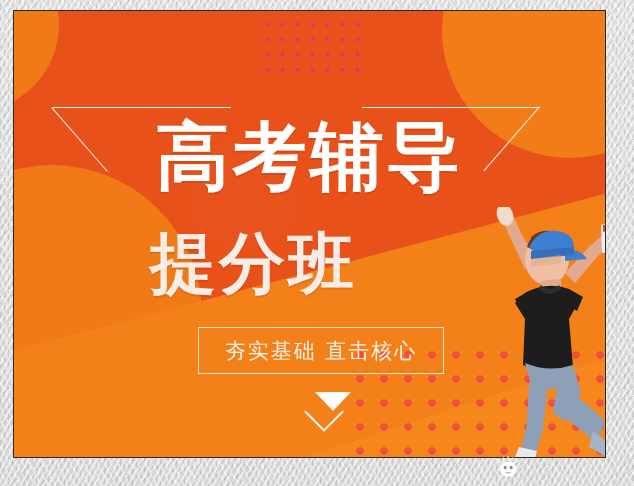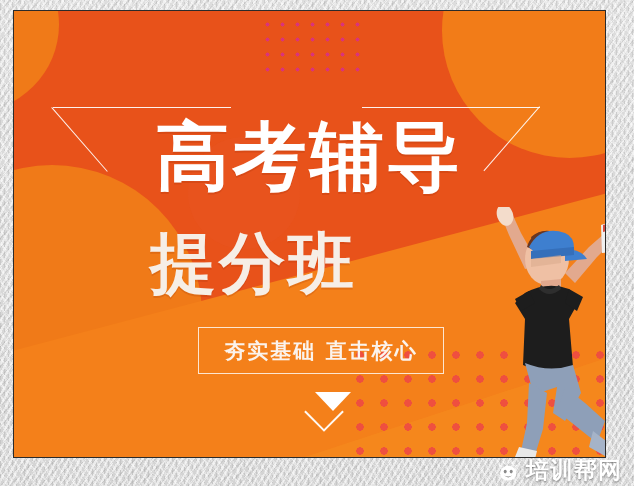--- a/index.html
+++ b/index.html
@@ -99,21 +99,21 @@
     font-family:"DejaVu Sans","Liberation Sans",sans-serif;
   }
 
   
   .subbox{
     position:absolute;left:184px;top:316px;width:244px;height:45px;
     border:1.4px solid rgba(255,255,255,.80);
     display:flex;align-items:center;justify-content:center;
   }
   .subbox span{
-    color:#FBF3EC;font-size:21px;letter-spacing:2px;font-weight:700;
+    color:#FBF3EC;font-size:21px;letter-spacing:2px;font-weight:400;
     font-family:"DejaVu Sans","Liberation Sans",sans-serif;
   }
 
   
   .arrow-wrap{position:absolute;left:289px;top:381px;width:60px;height:42px;}
   .tri{
     position:absolute;left:12px;top:0;
     width:0;height:0;
     border-left:18px solid transparent;
     border-right:18px solid transparent;
@@ -239,16 +239,15 @@
           <path d="M21.0 5.2 L21.8 6.0 L19.3 8.0 L18.7 7.3 Z"></path>
           <ellipse cx="12.2" cy="14.2" rx="8.2" ry="7.4"></ellipse>
         </g>
         <g fill="#8a8a8a">
           <ellipse cx="9.2" cy="12.6" rx="1.5" ry="1.8"></ellipse>
           <ellipse cx="15.2" cy="12.6" rx="1.5" ry="1.8"></ellipse>
           <path d="M8.2 16.6 Q12.2 20.2 16.2 16.6 Q12.2 18.4 8.2 16.6 Z"></path>
         </g>
       </svg>
     </span>
-    <span class="wm-text">培训帮网</span>
   </div>
 
 </div>
 
 </body></html>

